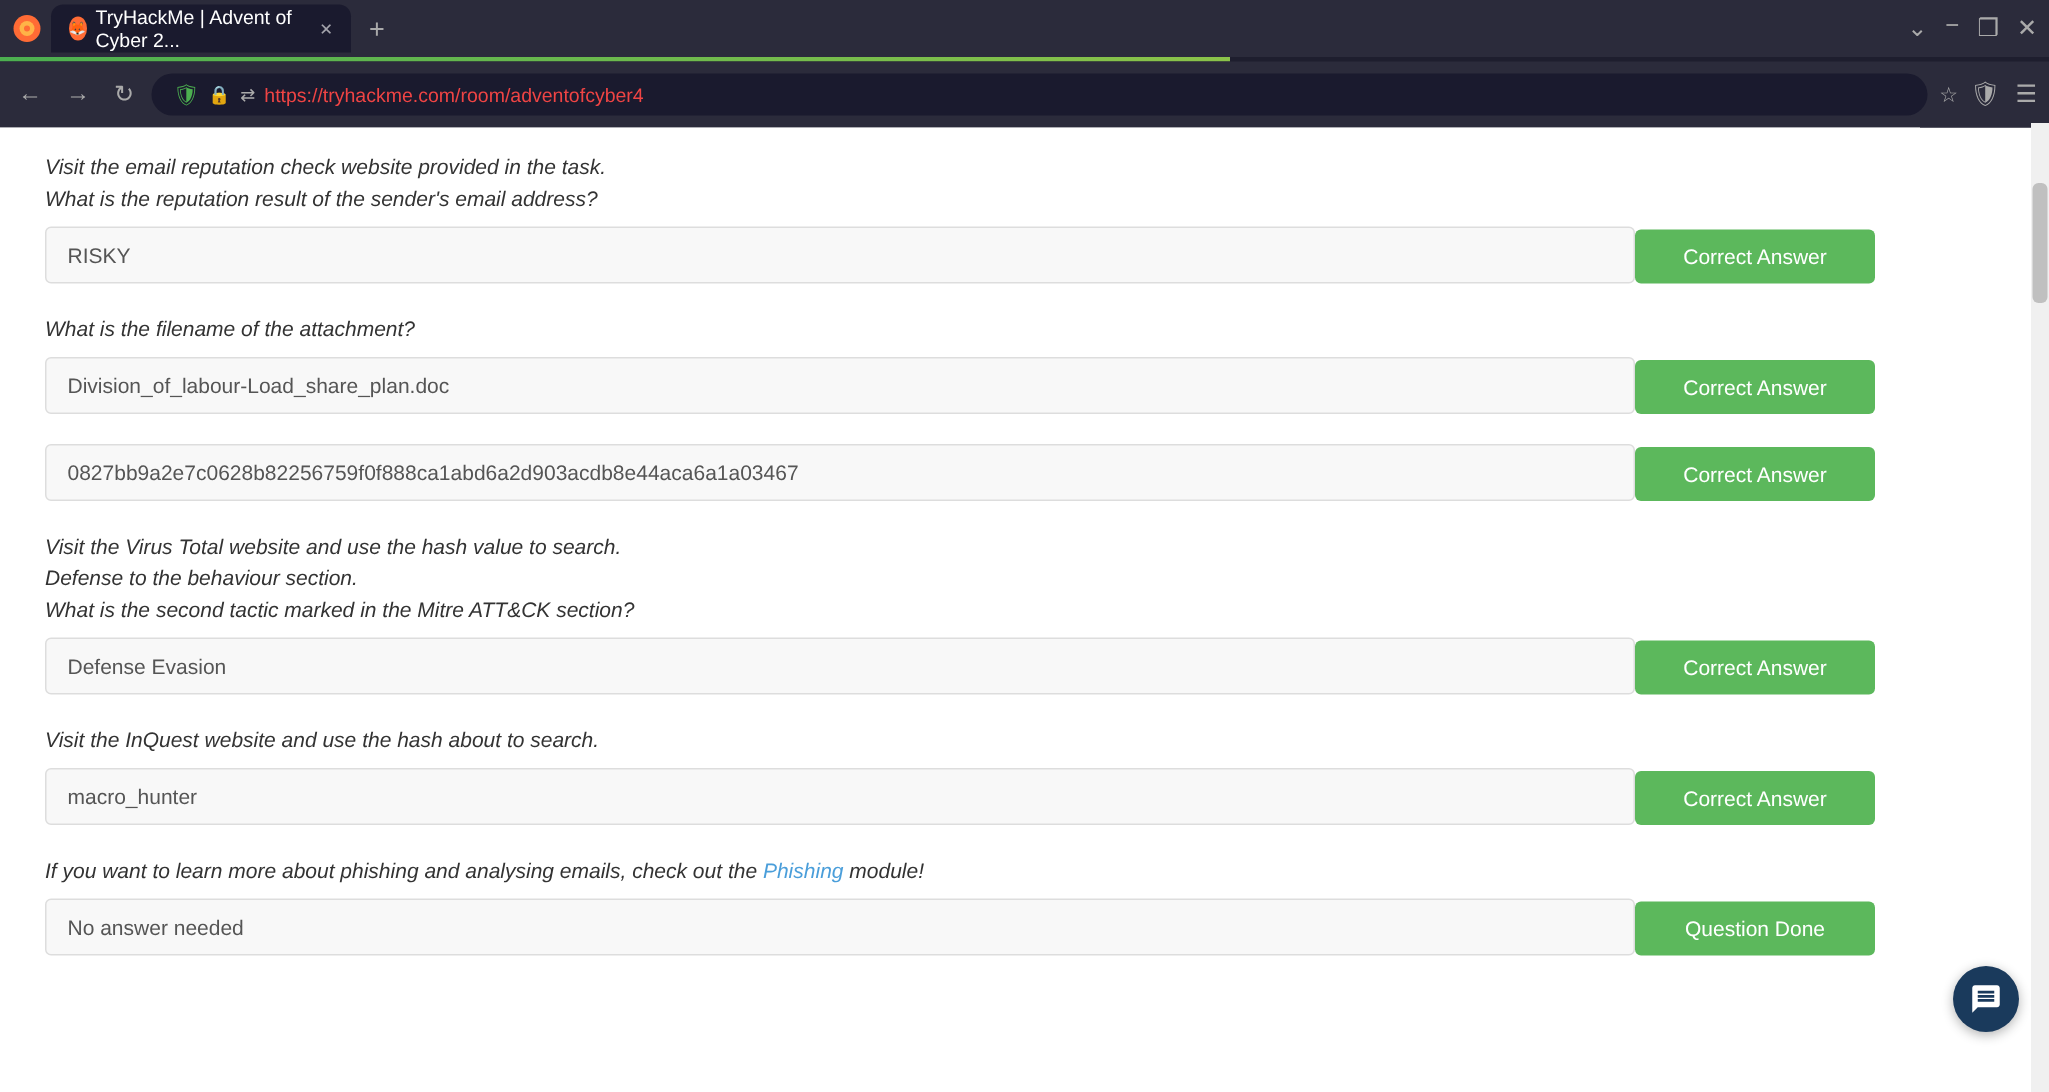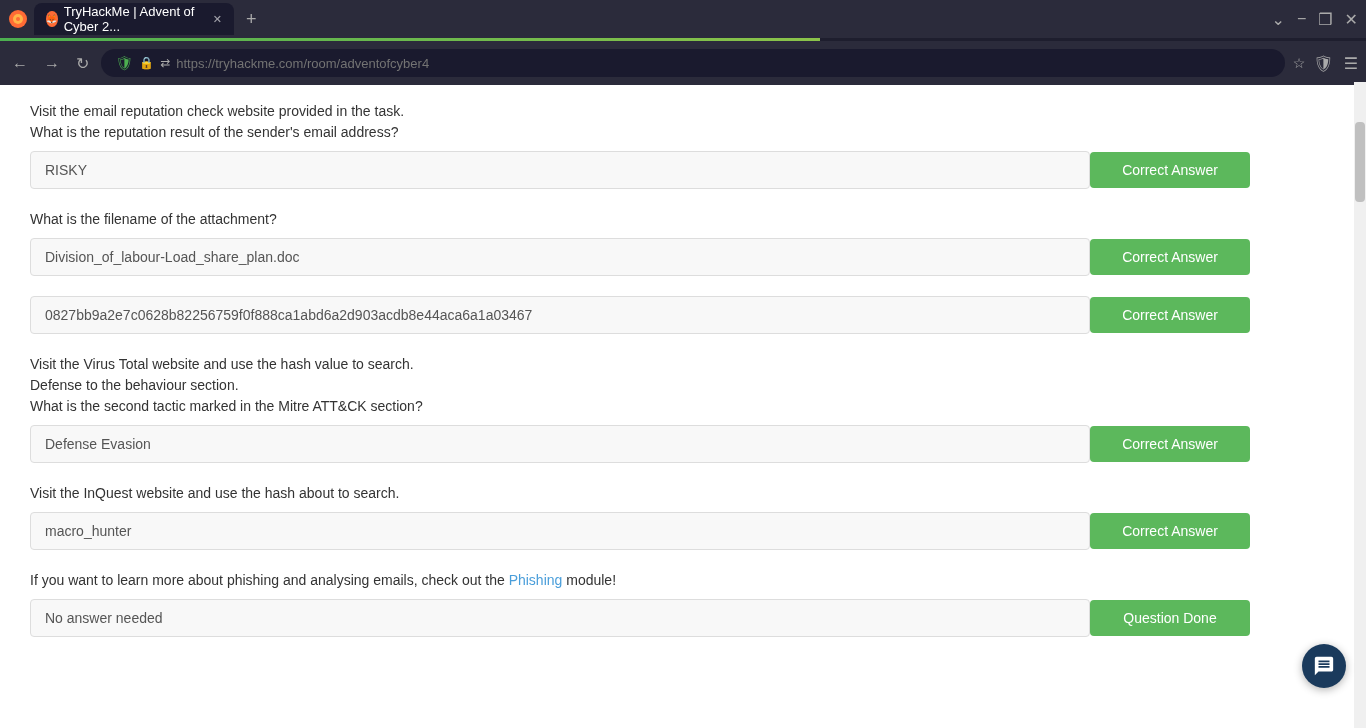--- a/index.html
+++ b/index.html
@@ -124,21 +124,21 @@
       color: #4CAF50;
       font-size: 14px;
     }
 
     .lock-icon {
       color: #aaa;
       font-size: 12px;
     }
 
     .url-text {
-      color: #737373;
+      color: #ef4444;
       font-size: 13px;
       text-align: center;
     }
 
     .bookmark-icon {
       color: #aaa;
       font-size: 14px;
     }
 
     .toolbar-right {
@@ -164,25 +164,26 @@
 
     .question-block {
       margin-bottom: 20px;
     }
 
     .question-text {
       color: #333;
       margin-bottom: 8px;
       line-height: 1.5;
       font-size: 14px;
+      font-style: italic;
     }
 
     .answer-row {
       display: flex;
-      align-items: center;
+      align-items: flex-end;
     }
 
     .answer-input {
       flex: 1;
       border: 1px solid #ddd;
       border-radius: 4px;
       padding: 10px 14px;
       font-size: 14px;
       color: #555;
       background: #f8f8f8;

